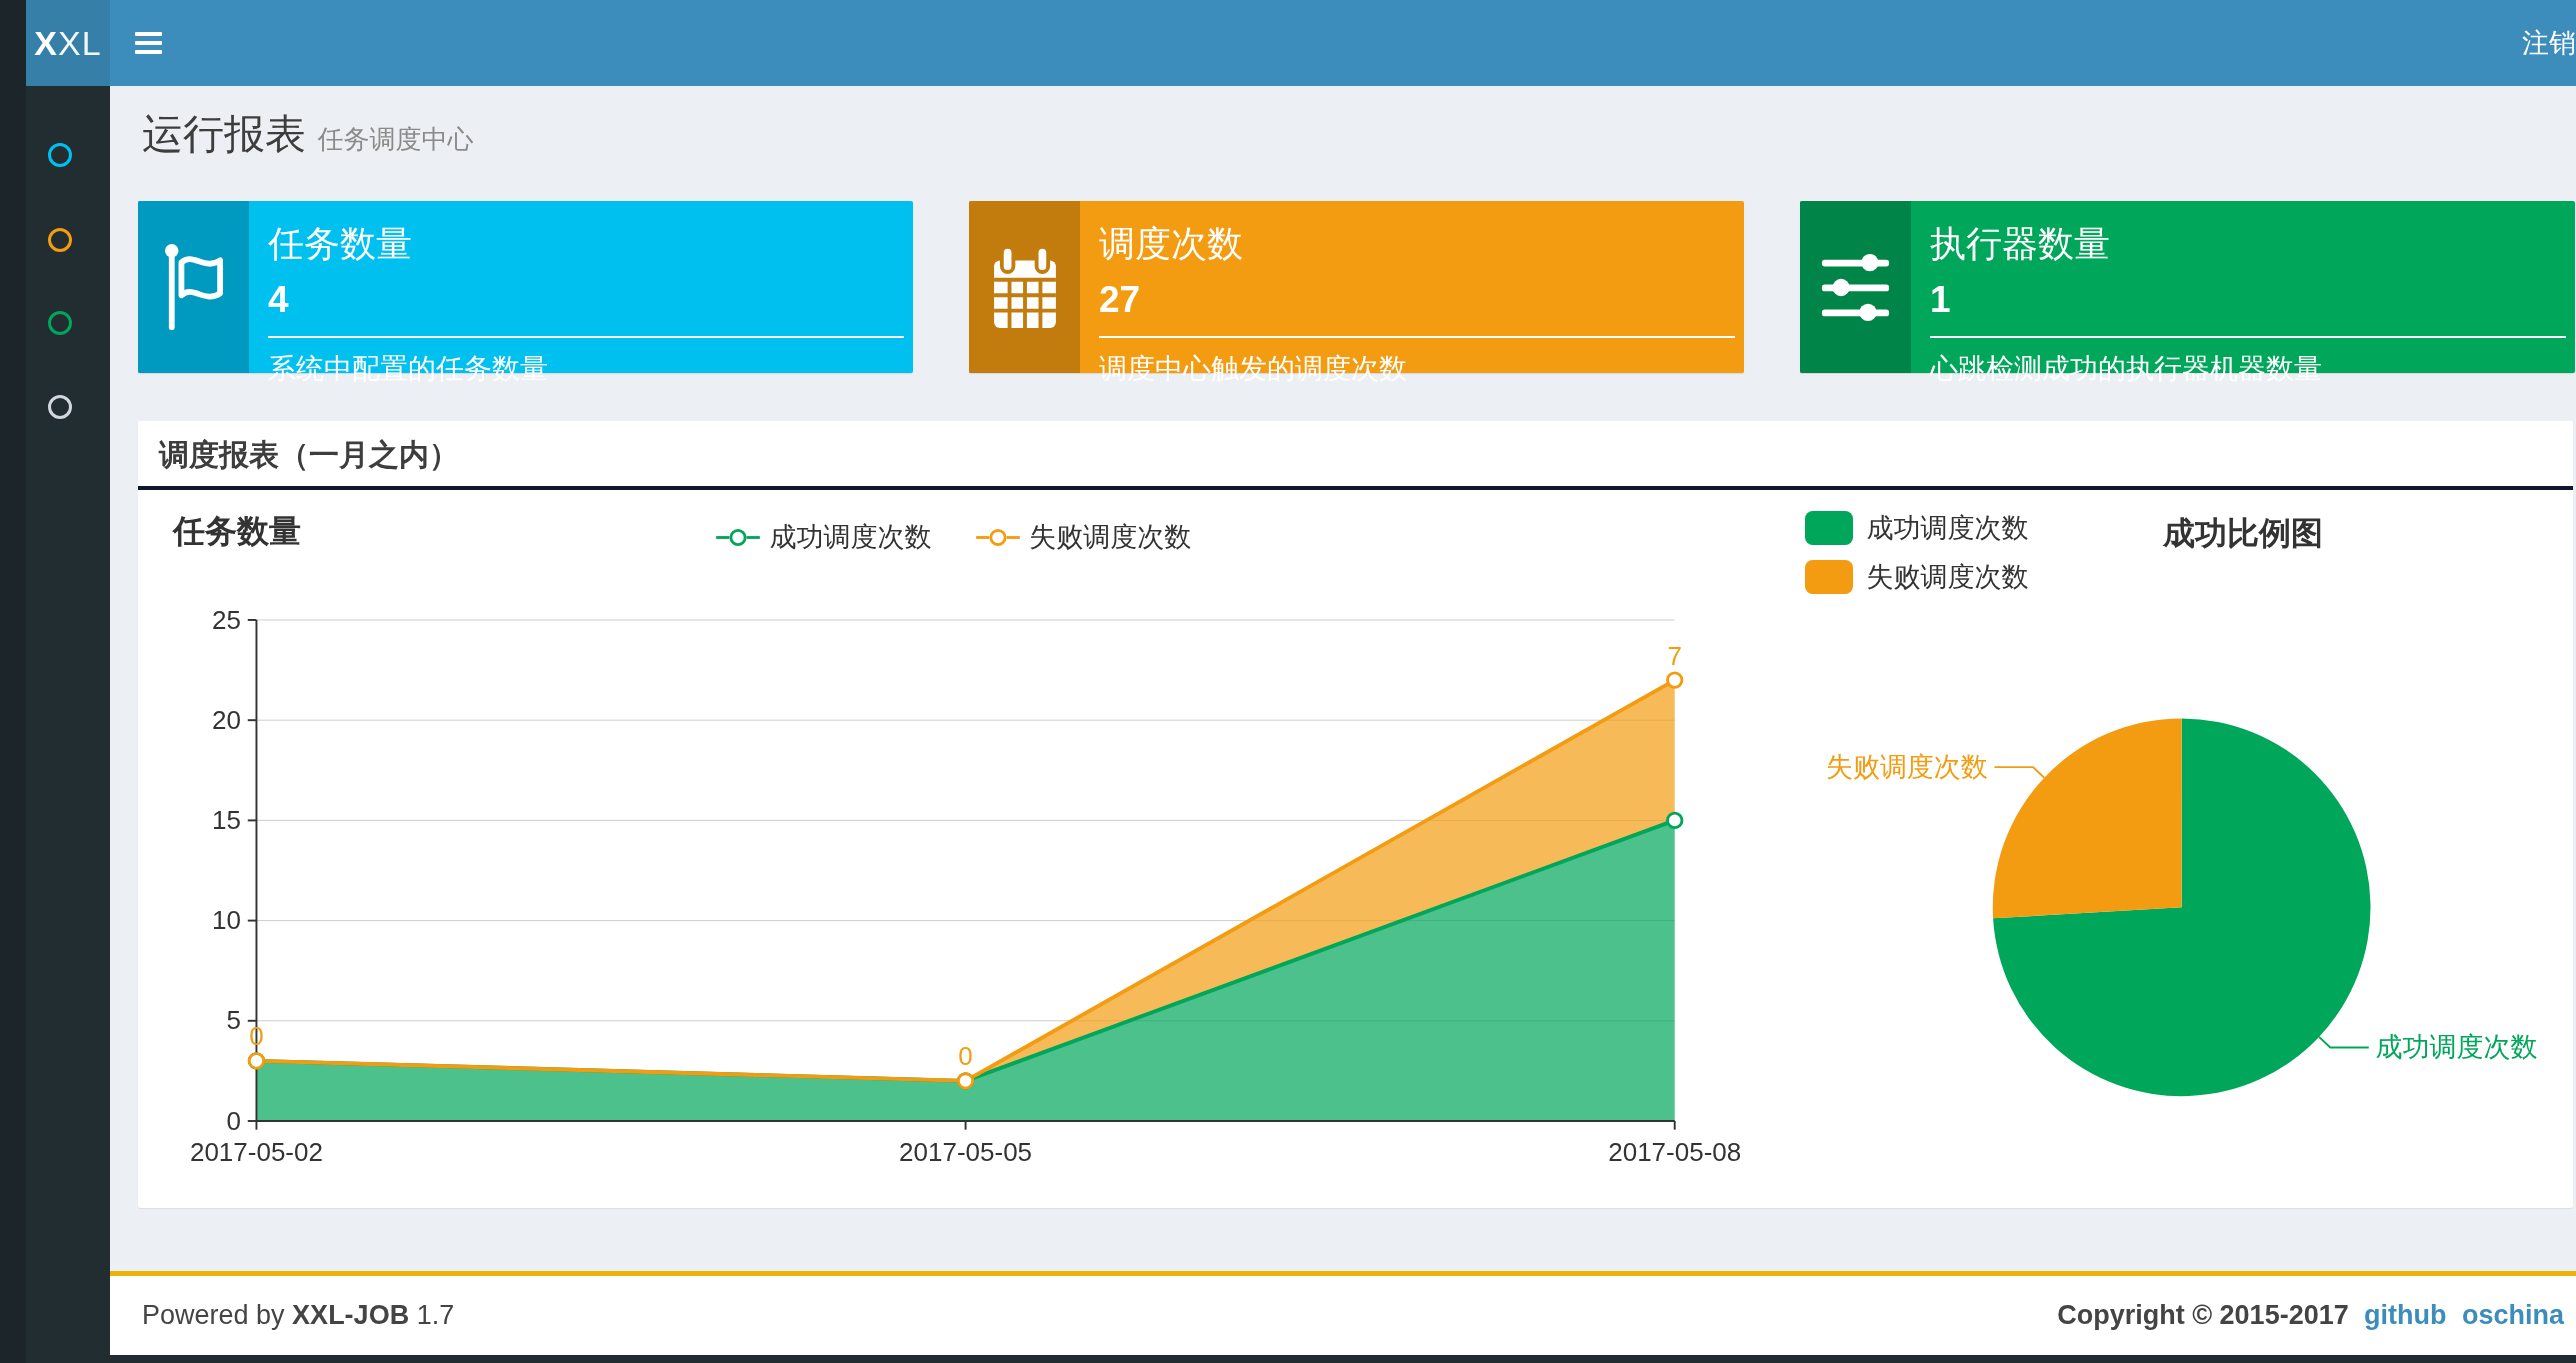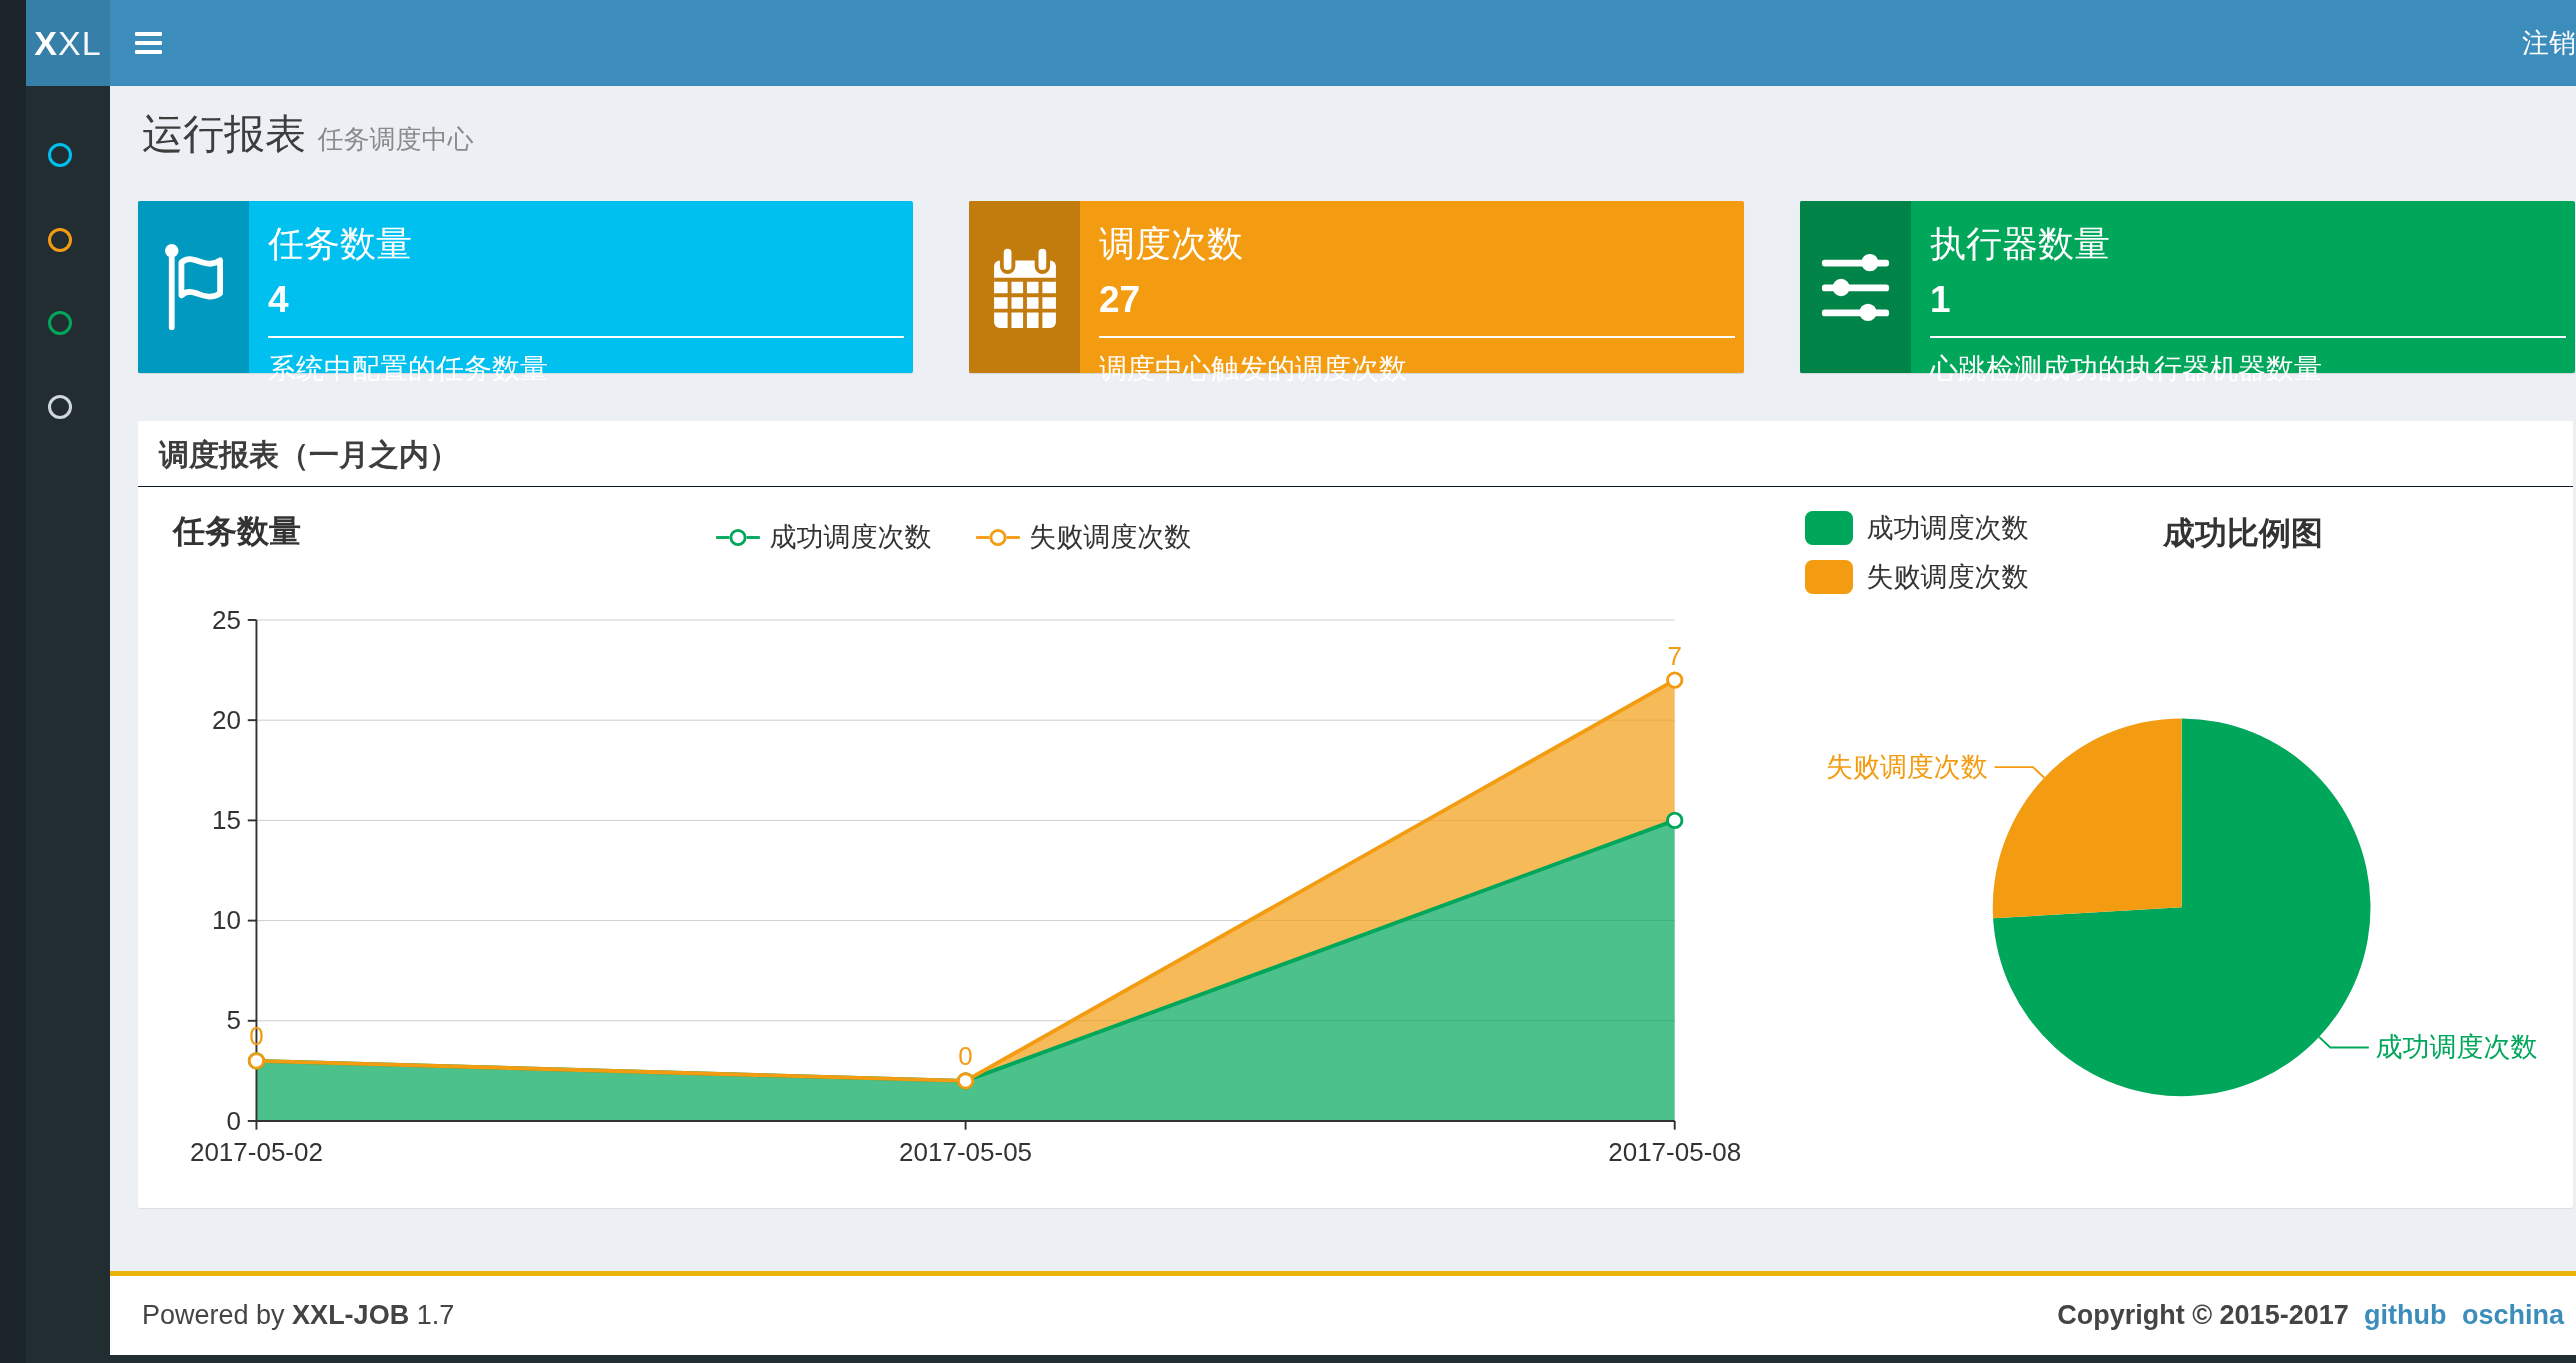--- a/index.html
+++ b/index.html
@@ -38,21 +38,21 @@
   .ib-body{flex:1;padding:19px 19px 0 19px;min-width:0;}
   .ib-label{font-size:36px;}
   .ib-value{font-size:37px;font-weight:700;margin-top:9.6px;}
   .ib-divider{height:1.9px;background:#fff;margin:15.4px -9.6px 12.5px 0;}
   .ib-desc{font-size:28px;white-space:nowrap;}
 
   
   .panel{position:absolute;left:28px;top:335px;width:2435px;height:787px;background:#fff;border-radius:1.9px;
         box-shadow:0 1px 1px rgba(0,0,0,0.08);}
   .panel-heading{height:65px;line-height:67px;padding-left:21px;font-size:30px;font-weight:700;color:#3d3d3d;
-        border-bottom:1px solid #0f172a;}
+        border-bottom:4px solid #0f172a;}
   .chart-title{position:absolute;font-size:32px;font-weight:700;color:#333;white-space:nowrap;}
   #lineTitle{left:35px;top:89px;}
   #pieTitle{left:1896px;top:91px;width:289px;text-align:right;}
 
   .line-legend{position:absolute;left:578px;top:98px;display:flex;gap:44px;}
   .legend-item{display:flex;align-items:center;gap:9.6px;cursor:pointer;}
   .legend-item .lbl{font-size:27px;color:#333;}
   .legend-marker line,.legend-marker circle{stroke:var(--c);}
 
   .pie-legend{position:absolute;left:1667px;top:89px;display:flex;flex-direction:column;gap:12.5px;}

